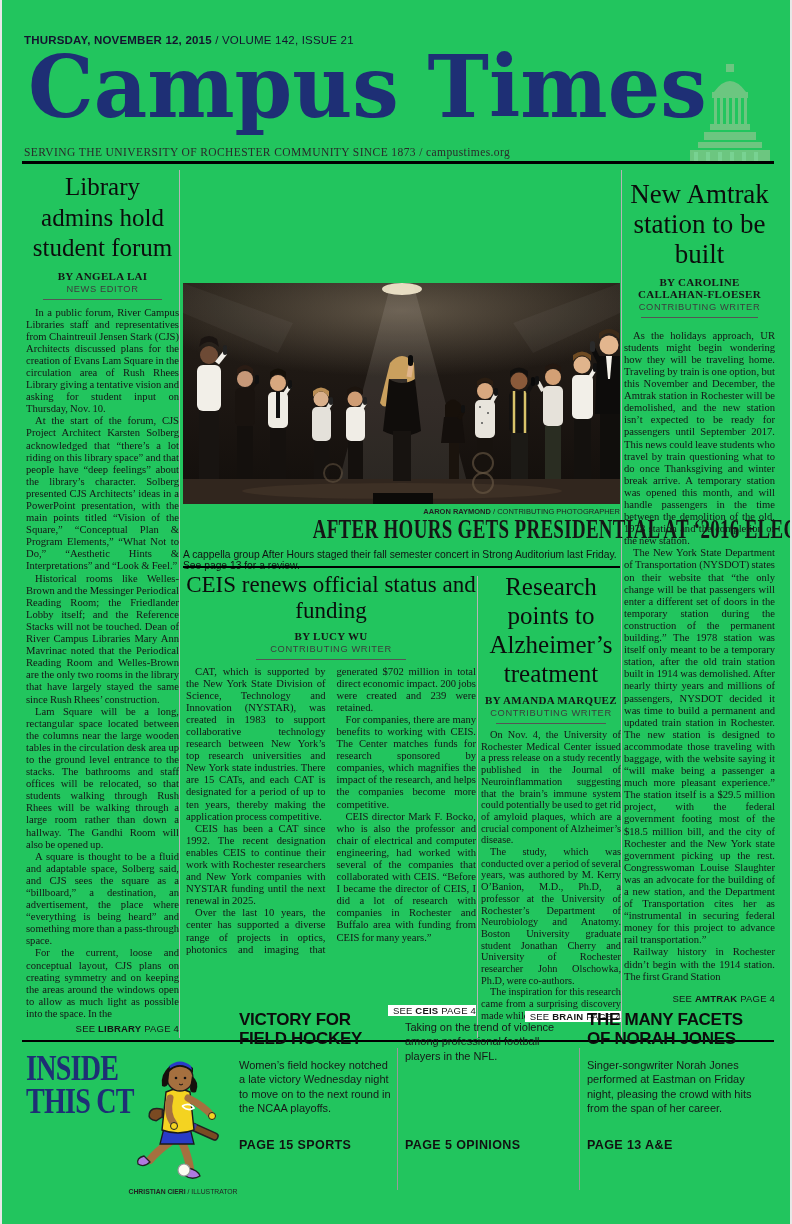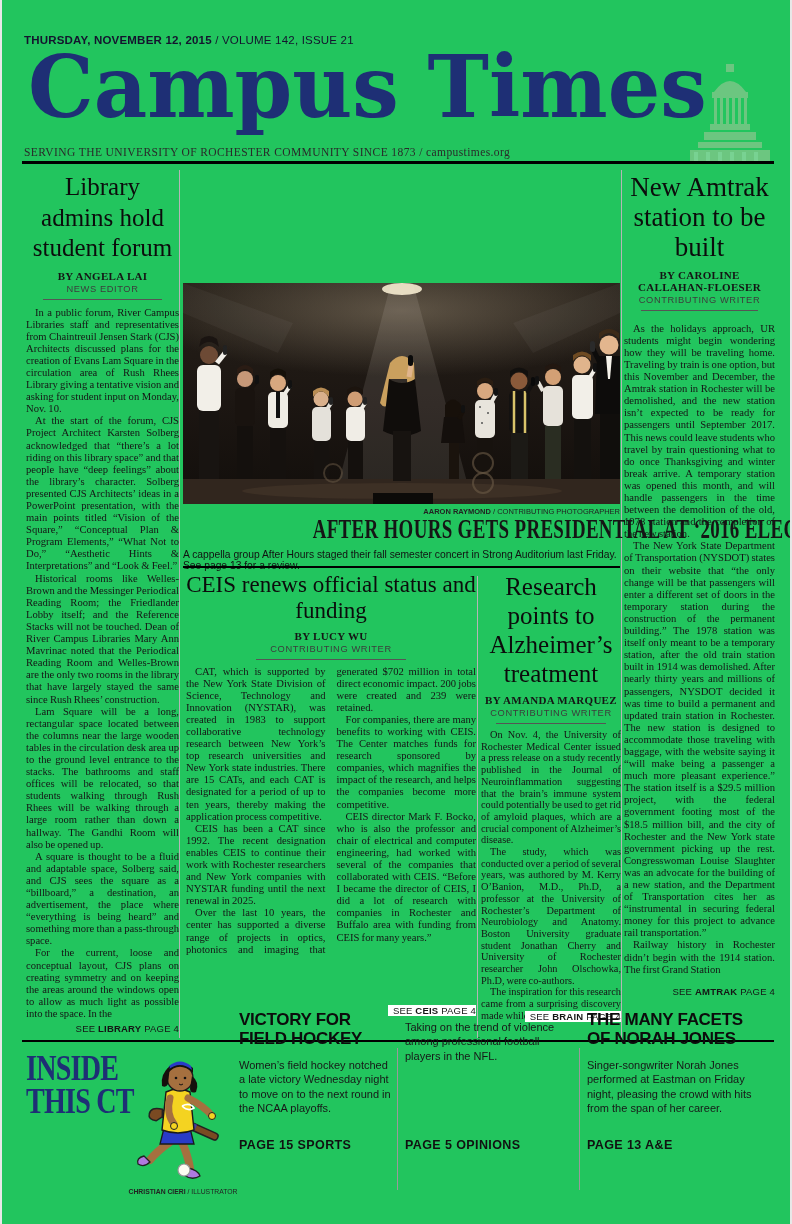--- a/index.html
+++ b/index.html
@@ -33,21 +33,21 @@
   .body-text { text-align:justify; font-size:10.6px; line-height:12.1px; word-spacing:-.5px; overflow:hidden; }
   .body-text p { text-indent:9px; }
   .cont { font-family:"Liberation Sans", sans-serif; font-size:9.5px; letter-spacing:.2px; text-align:right; }
   .cont b { font-weight:bold; }
 
   .lib-article { position:absolute; left:24px; top:172px; width:153px; }
   .lib-article .headline { font-size:25px; line-height:1.22; }
   .lib-article .body-text { margin-top:7px; height:714px; }
   .lib-article .cont { margin-top:2px; }
 
-  .amtrak-article { position:absolute; left:622px; top:172px; width:151px; }
+  .amtrak-article { position:absolute; left:622px; top:179px; width:151px; }
   .amtrak-article .headline { font-size:27px; line-height:1.12; }
   .amtrak-article .body-text { margin-top:12px; height:655px; }
   .amtrak-article .cont { margin-top:8px; }
 
   
   .photo-wrap { position:absolute; left:181px; top:283px; width:437px; height:221px; background:#181310; overflow:hidden; }
   .photo-credit { position:absolute; left:181px; top:507px; width:437px; text-align:right; font-family:"Liberation Sans", sans-serif; font-size:7.5px; color:#222; }
   .photo-credit b { font-weight:bold; }
   .banner-headline { position:absolute; left:181px; top:514px; width:437px; text-align:center; white-space:nowrap; }
   .banner-headline span { display:inline-block; font-size:27px; font-weight:bold; letter-spacing:.5px; transform:scaleX(.70); transform-origin:center top; }
@@ -120,21 +120,21 @@
   <div class="vrule" style="left:177px; top:170px; height:868px;"></div>
   <div class="vrule" style="left:619px; top:170px; height:868px;"></div>
   <div class="vrule" style="left:475px; top:576px; height:462px;"></div>
 
   <div class="lib-article">
     <h1 class="headline">Library admins hold student forum</h1>
     <div class="byline">BY ANGELA LAI</div>
     <div class="role">NEWS EDITOR</div>
     <div class="byline-rule"></div>
     <div class="body-text">
-      <p>In a public forum, River Campus Libraries staff and representatives from Chaintreuil Jensen Stark (CJS) Architects discussed plans for the creation of Evans Lam Square in the circulation area of Rush Rhees Library giving a tentative vision and asking for student input on Monday, Nov. 10.</p>
+      <p>In a public forum, River Campus Libraries staff and representatives from Chaintreuil Jensen Stark (CJS) Architects discussed plans for the creation of Evans Lam Square in the circulation area of Rush Rhees Library giving a tentative vision and asking for student input on Thursday, Nov. 10.</p>
       <p>At the start of the forum, CJS Project Architect Karsten Solberg acknowledged that “there’s a lot riding on this library space” and that people have “deep feelings” about the library’s character. Solberg presented CJS Architects’ ideas in a PowerPoint presentation, with the main points titled “Vision of the Square,” “Conceptual Plan &amp; Program Elements,” “What Not to Do,” “Aesthetic Hints &amp; Interpretations” and “Look &amp; Feel.”</p>
       <p>Historical rooms like Welles-Brown and the Messinger Periodical Reading Room; the Friedlander Lobby itself; and the Reference Stacks will not be touched. Dean of River Campus Libraries Mary Ann Mavrinac noted that the Periodical Reading Room and Welles-Brown are the only two rooms in the library that have largely stayed the same since Rush Rhees’ construction.</p>
       <p>Lam Square will be a long, rectangular space located between the columns near the large wooden tables in the circulation desk area up to the ground level entrance to the stacks. The bathrooms and staff offices will be relocated, so that students walking through Rush Rhees will be walking through a large room rather than down a hallway. The Gandhi Room will also be opened up.</p>
       <p>A square is thought to be a fluid and adaptable space, Solberg said, and CJS sees the square as a “billboard,” a destination, an advertisement, the place where “everything is being heard” and something more than a pass-through space.</p>
       <p>For the current, loose and conceptual layout, CJS plans on creating symmetry and on keeping the areas around the windows open to allow as much light as possible into the space. In the</p>
     </div>
     <div class="cont"><span>SEE </span><b>LIBRARY</b><span> PAGE 4</span></div>
   </div>
 
   <div class="amtrak-article">

